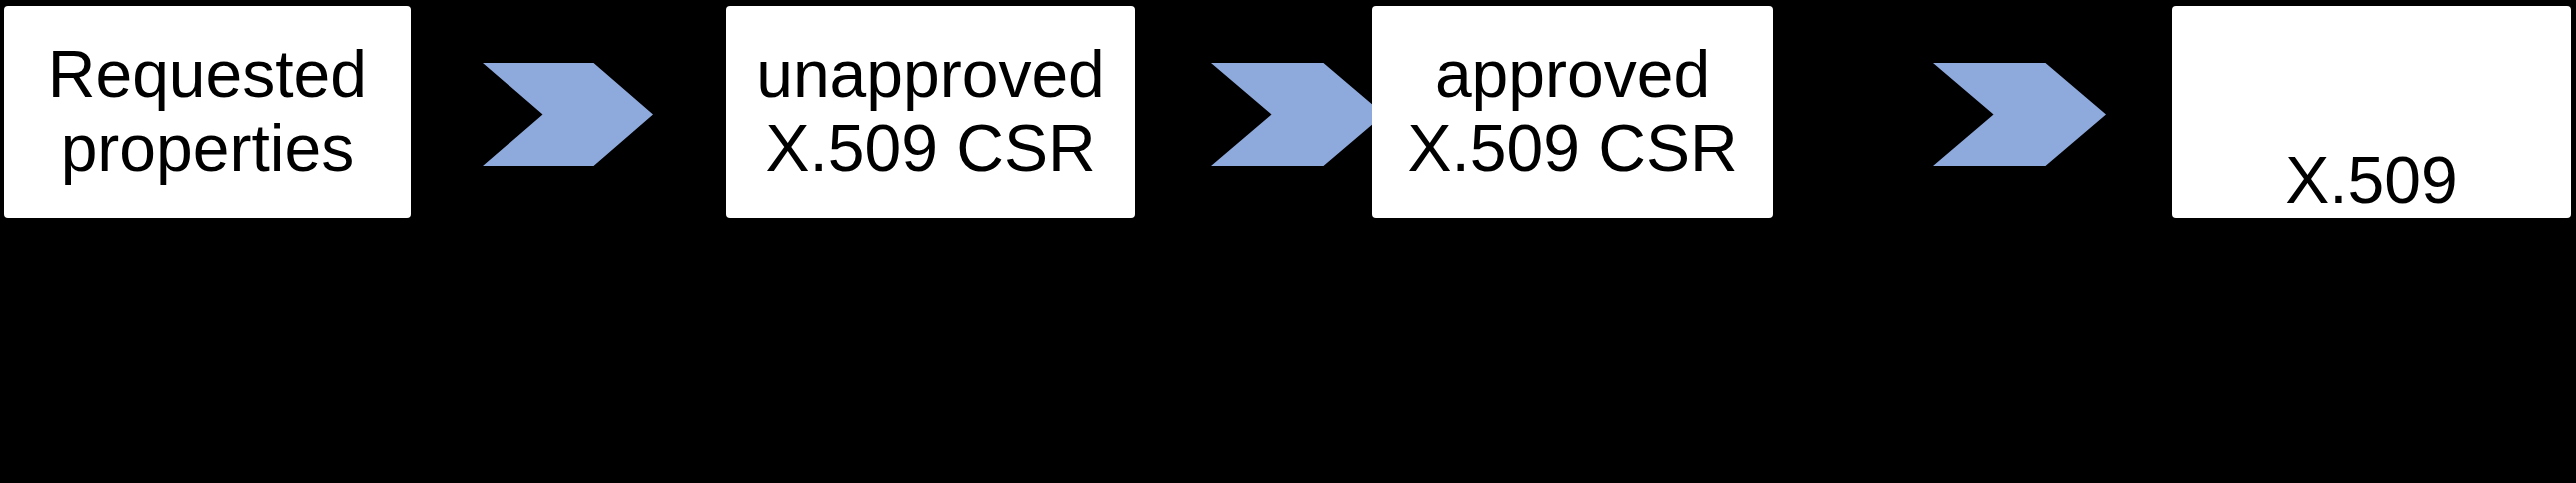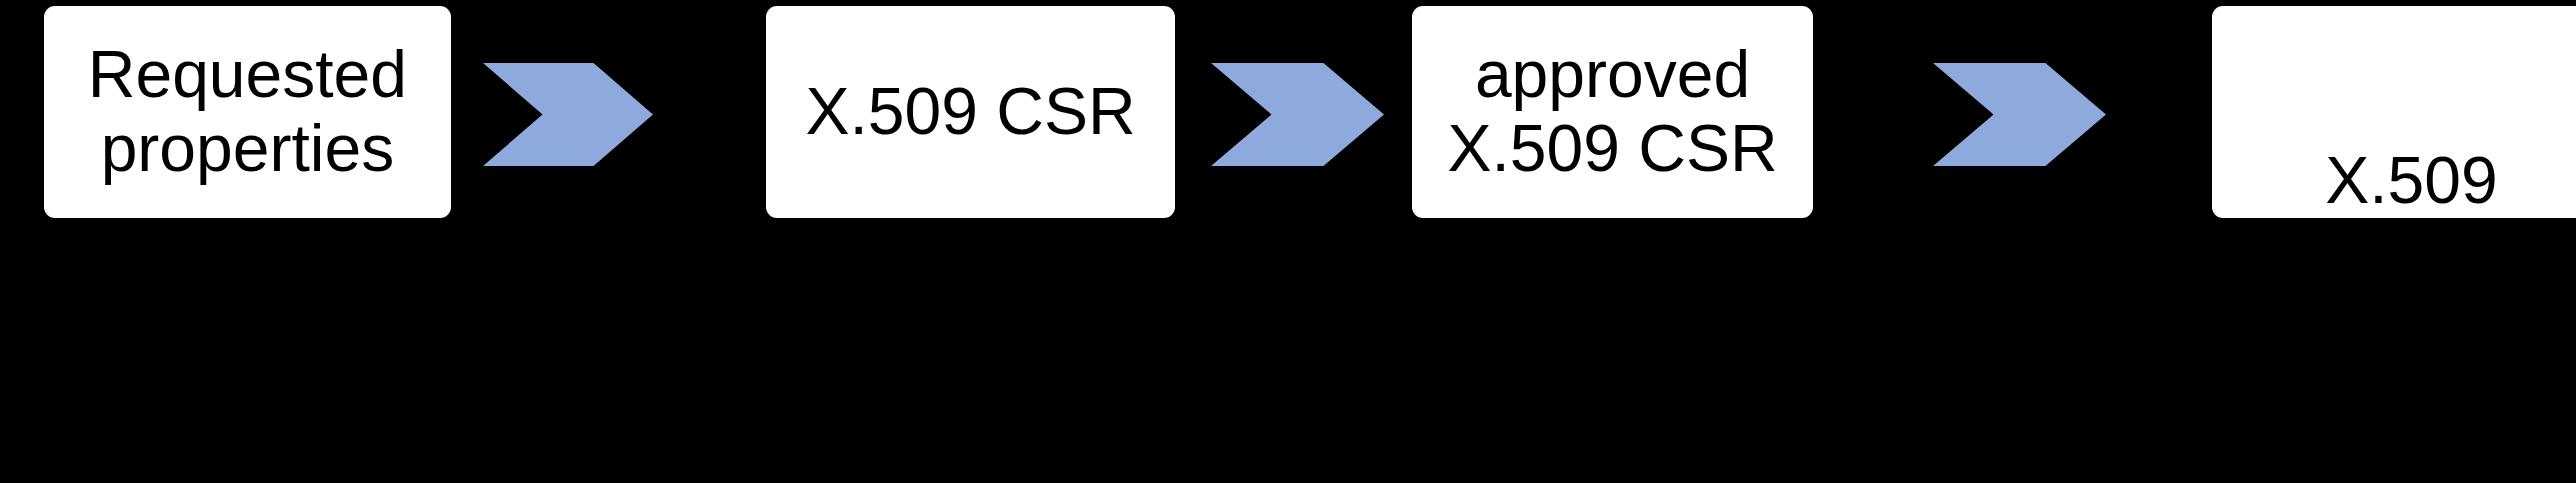--- a/index.html
+++ b/index.html
@@ -11,31 +11,30 @@
     background: #000000;
     overflow: hidden;
     font-family: "Liberation Sans", sans-serif;
   }
 
   .flow-box {
     position: absolute;
     top: 6.3px;
     height: 212px;
     background: #ffffff;
-    border-radius: 11px;
+    border-radius: 4px;
     display: flex;
     flex-direction: column;
     align-items: center;
     justify-content: center;
     text-align: center;
     color: #000000;
     font-size: 66px;
     line-height: 1.12;
     letter-spacing: 0;
-    margin-left: 40px;
   }
 
   .flow-arrow {
     position: absolute;
     top: 63px;
     height: 103px;
     background: #8EA9DB;
     clip-path: polygon(0 0, 65% 0, 100% 50%, 65% 100%, 0 100%, 35% 50%);
   }
 
@@ -56,20 +55,21 @@
 <div class="canvas" style="background: rgb(0, 0, 0);">
 
   <div class="flow-box b1" style="background: rgb(255, 255, 255);">
     <div class="line">Requested</div>
     <div class="line">properties</div>
   </div>
 
   <div class="flow-arrow a1" style="background: rgb(142, 169, 219);"></div>
 
   <div class="flow-box b2" style="background: rgb(255, 255, 255);">
+    <div class="line">unapproved</div>
     <div class="line">X.509 CSR</div>
   </div>
 
   <div class="flow-arrow a2" style="background: rgb(142, 169, 219);"></div>
 
   <div class="flow-box b3" style="background: rgb(255, 255, 255);">
     <div class="line">approved</div>
     <div class="line">X.509 CSR</div>
   </div>
 

